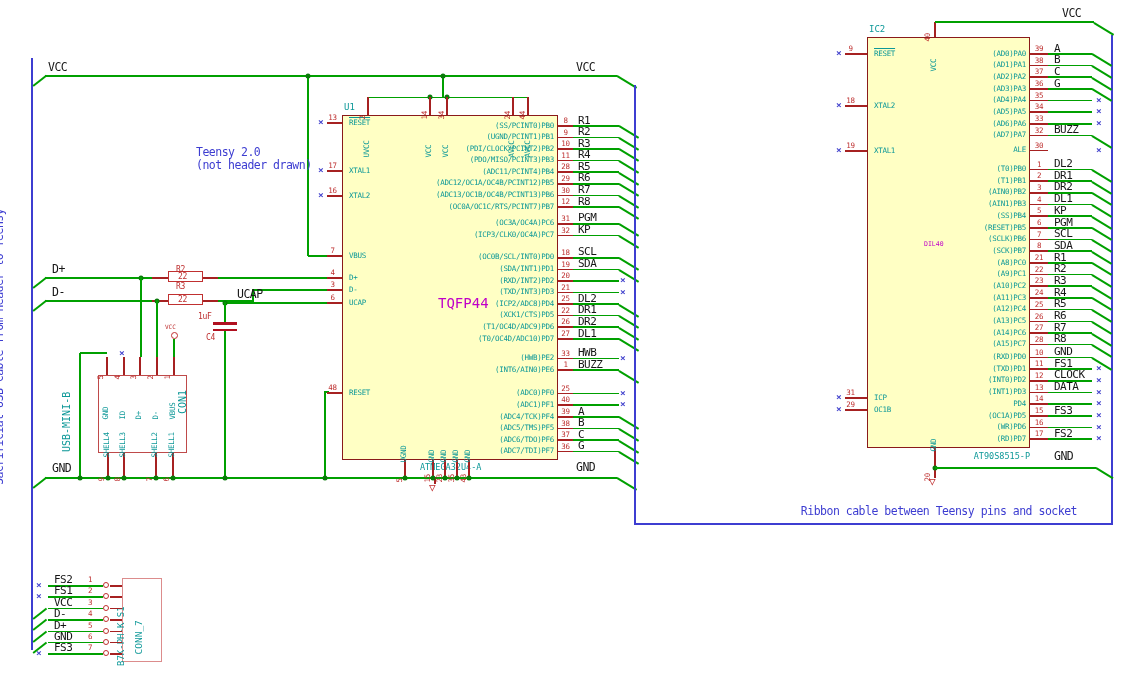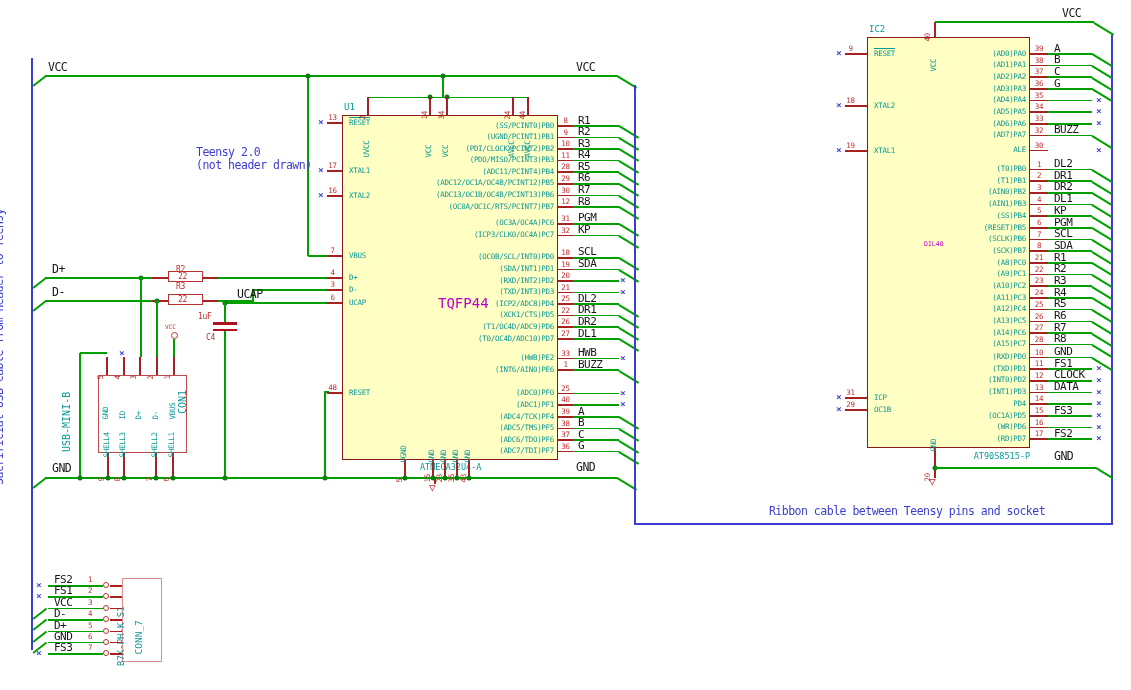--- a/index.html
+++ b/index.html
@@ -658,21 +658,21 @@
         <span class="wr"></span>
         <span class="vt rd pn num" style="transform:none">7</span>
         <span class="pc"></span>
         <span class="stb"></span>
       </div>
     </div>
 
   <div class="busv" style="left:633.5px;top:85px;height:439px"></div>
   <div class="bush" style="left:633.5px;top:523px;width:479px"></div>
   <div class="busv" style="left:1111px;top:35px;height:489px"></div>
-  <div class="note" style="left:737px;top:505px;width:340px;text-align:center">Ribbon cable between Teensy pins and socket</div>
+  <div class="note" style="left:737px;top:505px;width:340px;text-align:right">Ribbon cable between Teensy pins and socket</div>
 
   <div class="icbox" style="left:867px;top:37px;width:163px;height:411px"></div>
   <div class="vt cy" style="left:869px;top:25px;transform:none;font-size:9px">IC2</div>
   <div class="vt cy" style="left:890px;top:452px;transform:none;font-size:8.5px;width:140px;text-align:right">AT90S8515-P</div>
   <div class="vt mg" style="left:924px;top:241px;transform:none;font-size:6.5px">DIL40</div>
 
   <div>
     <span class="vr" style="left:934.2px;top:22px;height:15px"></span>
     <span class="vt rd pn" style="left:931px;top:34px">40</span>
     <span class="vt cy pn" style="left:937px;top:64px">VCC</span>

